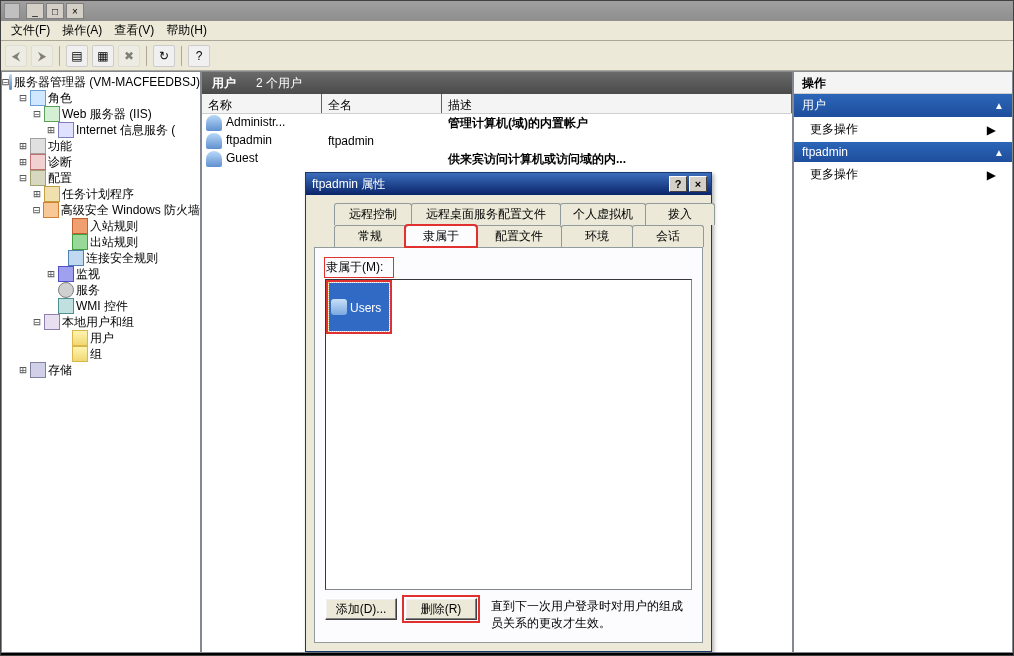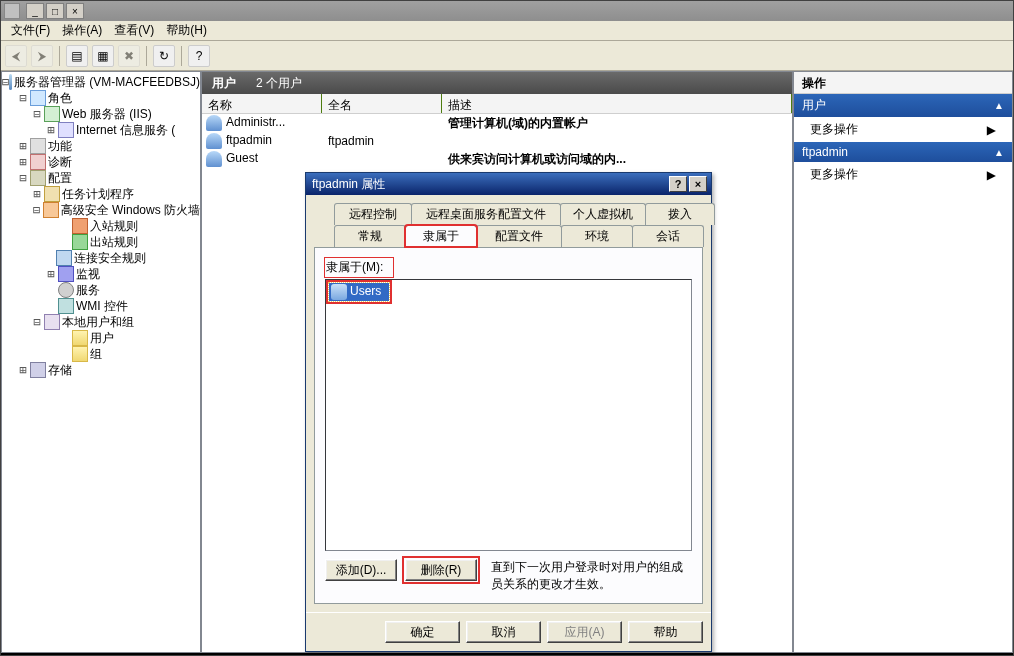--- a/index.html
+++ b/index.html
@@ -158,22 +158,22 @@
     border:1px solid #919b9c; background:#fcfcfe;
     margin:0 8px 8px 8px; flex:1; padding:10px;
     display:flex; flex-direction:column;
   }
   .dlg .memberlbl { margin-bottom:2px; outline:1px solid #e03030; width:68px; padding:1px;}
   .dlg .memberbox {
     flex:1; border:1px inset #828790; background:#fff;
     padding:2px;
   }
   .dlg .memberitem {
-    display:flex; align-items:flex-start; background:#316ac5; color:#fff;
-    width:60px; padding:1px 2px; outline:1px dotted #f0d060;
+    display:flex; align-items:flex-end; background:#316ac5; color:#fff;
+    width:60px; padding:16px 2px; outline:1px dotted #f0d060;
   }
   .dlg .membergrp { outline:2px solid #e03030; padding:1px; display:inline-block;}
   .dlg .gico { width:16px;height:16px;background:linear-gradient(#c8e0f8,#7aa8e0);
     border-radius:3px; margin-right:3px; display:inline-block;}
   .dlg .btnrow { display:flex; align-items:flex-start; margin-top:8px; gap:8px; }
   .dlg .btn {
     min-width:72px; height:22px; background:#ece9d8;
     border:1px solid #404040; border-top-color:#fff; border-left-color:#fff;
     display:flex; align-items:center; justify-content:center;
     box-shadow: inset -1px -1px #808080, inset 1px 1px #f0f0f0;
@@ -274,21 +274,21 @@
       <div class="tn" style="padding-left:56px">
           <span class="tw"></span>
           <span class="ti ico-in"></span>
           <span class="lbl">入站规则</span>
         </div>
       <div class="tn" style="padding-left:56px">
           <span class="tw"></span>
           <span class="ti ico-out"></span>
           <span class="lbl">出站规则</span>
         </div>
-      <div class="tn" style="padding-left:40px">
+      <div class="tn" style="padding-left:52px">
           <span class="tw"></span>
           <span class="ti ico-sec"></span>
           <span class="lbl">连接安全规则</span>
         </div>
       <div class="tn" style="padding-left:42px">
           <span class="tw">⊞</span>
           <span class="ti ico-mon"></span>
           <span class="lbl">监视</span>
         </div>
       <div class="tn" style="padding-left:42px">
@@ -414,19 +414,13 @@
           <span>Users</span>
         </span>
       </span>
     </div>
     <div class="btnrow">
       <div class="btn">添加(D)...</div>
       <div class="btn hi">删除(R)</div>
       <div class="note">直到下一次用户登录时对用户的组成员关系的更改才生效。</div>
     </div>
   </div>
-  <div class="dlgbtns">
-    <div class="btn">确定</div>
-    <div class="btn">取消</div>
-    <div class="btn dis">应用(A)</div>
-    <div class="btn">帮助</div>
-  </div>
 </div>
 
 </body></html>

